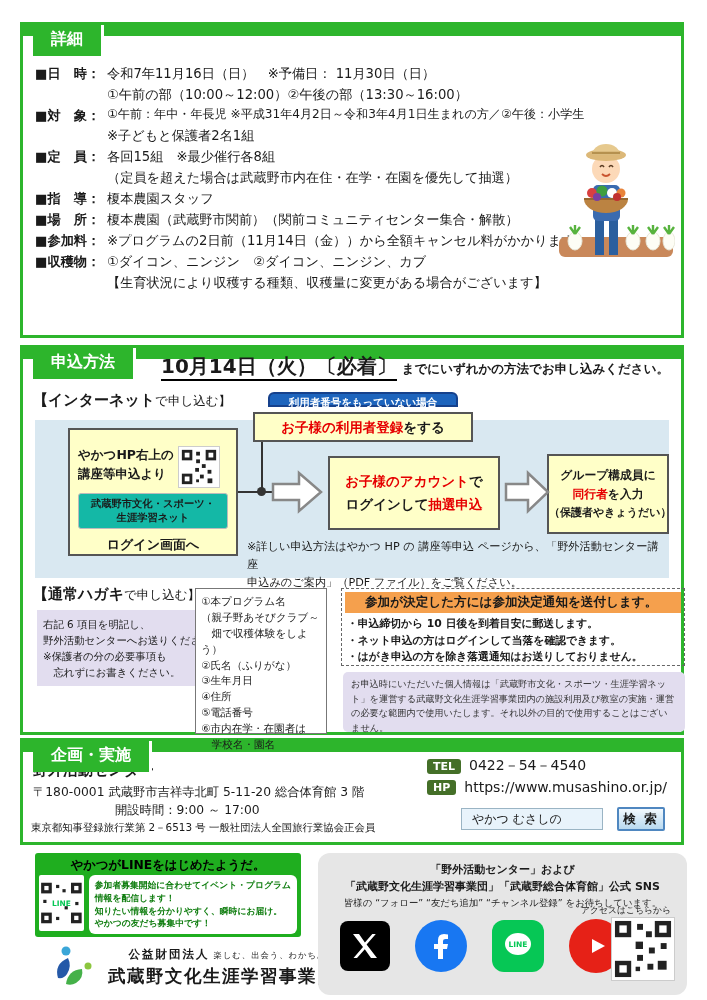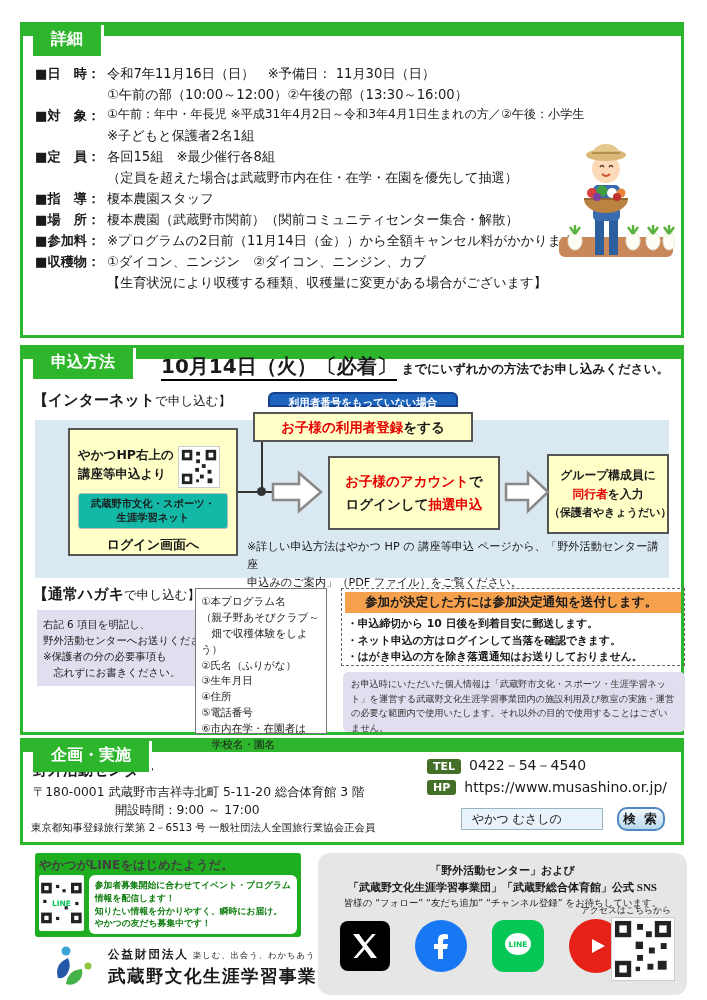--- a/index.html
+++ b/index.html
@@ -70,39 +70,39 @@
   .org-name{position:absolute;top:20px;left:10px;font-size:15px;font-weight:bold;}
   .org-address{position:absolute;top:43px;left:10px;font-size:12.3px;}
   .org-hours{position:absolute;top:61px;left:92px;font-size:12.3px;}
   .org-license{position:absolute;top:80px;left:8px;font-size:10.4px;}
   .contact-row{position:absolute;left:404px;display:flex;align-items:center;gap:8px;white-space:nowrap;}
   .badge{background:var(--badge);color:#fff;font-size:11px;font-weight:bold;padding:1px 6px;border-radius:3px;}
   .contact-val{font-size:14px;}
   .search-row{position:absolute;left:438px;top:66px;display:flex;align-items:center;}
   .search-input{width:142px;height:22px;background:#e8f3fb;border:1px solid #9ab4c4;font-size:12px;
                 line-height:20px;padding-left:10px;}
-  .search-btn{margin-left:14px;width:48px;height:24px;border:2px solid #4f87c0;border-radius:10px;
+  .search-btn{margin-left:14px;width:48px;height:24px;border:2px solid #4f87c0;border-radius:2px;
               background:linear-gradient(#f2f9fe,#b9d9ef);font-size:12.5px;font-weight:bold;text-align:center;
               line-height:20px;letter-spacing:2px;position:relative;}
 
   
   .line-promo{position:absolute;left:35px;top:853px;width:266px;height:84px;background:#1fae1f;border-radius:3px;padding:2px 4px;}
-  .line-title{color:#404040;font-size:12.3px;font-weight:bold;text-align:left;line-height:20px;white-space:nowrap;}
+  .line-title{color:#000000;font-size:12.3px;font-weight:bold;text-align:center;line-height:20px;white-space:nowrap;}
   .line-inner{display:flex;gap:5px;}
   .qr{background:#fff;display:flex;align-items:center;justify-content:center;}
   .line-qr{width:56px;height:56px;border-radius:2px;}
   .line-textpanel{background:#fff;border-radius:6px;flex:1;padding:4px 6px;color:#0f7d0f;font-size:8.8px;
                   font-weight:bold;line-height:1.45;white-space:nowrap;}
   .foundation{position:absolute;left:52px;top:944px;display:flex;align-items:center;gap:10px;}
-  .fnd-text .fnd-top{display:flex;align-items:baseline;gap:4px;}
+  .fnd-text .fnd-top{display:flex;align-items:baseline;gap:4px;justify-content:flex-end;}
   .fnd-type{font-size:11.5px;font-weight:bold;letter-spacing:2px;}
   .fnd-slogan{font-size:8.3px;letter-spacing:1px;}
   .fnd-name{font-size:17.5px;font-weight:bold;letter-spacing:1.5px;margin-top:2px;}
   .sns-panel{position:absolute;left:318px;top:853px;width:369px;height:142px;background:#e6e6e6;border-radius:12px;padding:9px 10px;}
-  .sns-l1,.sns-l2{text-align:center;font-size:11px;font-weight:bold;line-height:1.5;font-family:Liberation Serif, serif;}
+  .sns-l1,.sns-l2{text-align:center;font-size:11px;font-weight:bold;line-height:1.5;}
   .sns-l3{text-align:center;font-size:9.4px;line-height:1.6;color:#222;}
   .sns-caption{position:absolute;right:16px;top:52px;font-size:8.8px;}
   .sns-icons{position:absolute;left:22px;top:66px;display:flex;align-items:center;gap:25px;}
   .icon-x{width:50px;height:50px;background:#000;border-radius:8px;display:flex;align-items:center;justify-content:center;}
   .icon-fb{width:52px;height:52px;background:#1877f2;border-radius:50%;display:flex;align-items:center;justify-content:center;}
   .icon-line{width:52px;height:52px;background:#06c755;border-radius:12px;display:flex;align-items:center;justify-content:center;}
   .icon-yt{width:54px;height:54px;background:#e62117;border-radius:50%;display:flex;align-items:center;justify-content:center;}
   .sns-qr{position:absolute;right:12px;top:64px;width:64px;height:64px;}
   .farmer{position:absolute;right:6px;top:116px;z-index:1;}
 </style>

